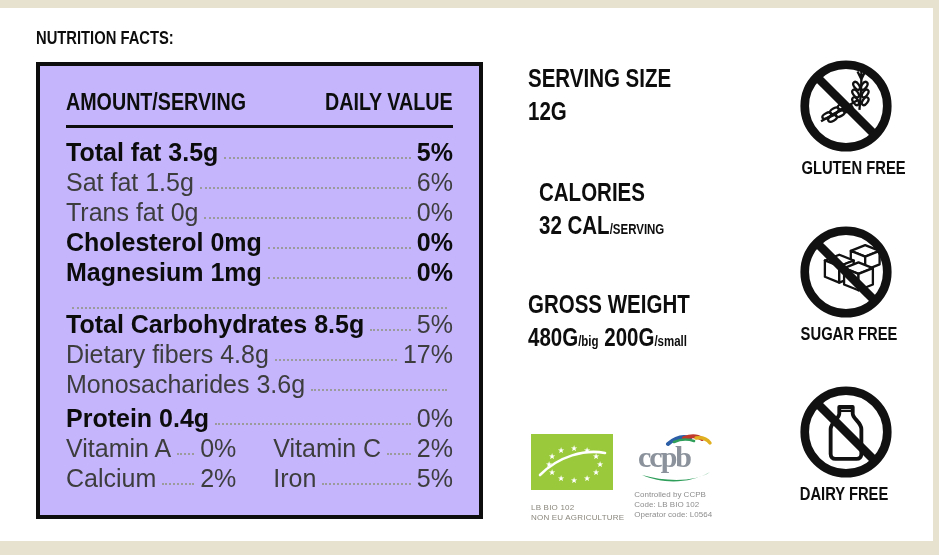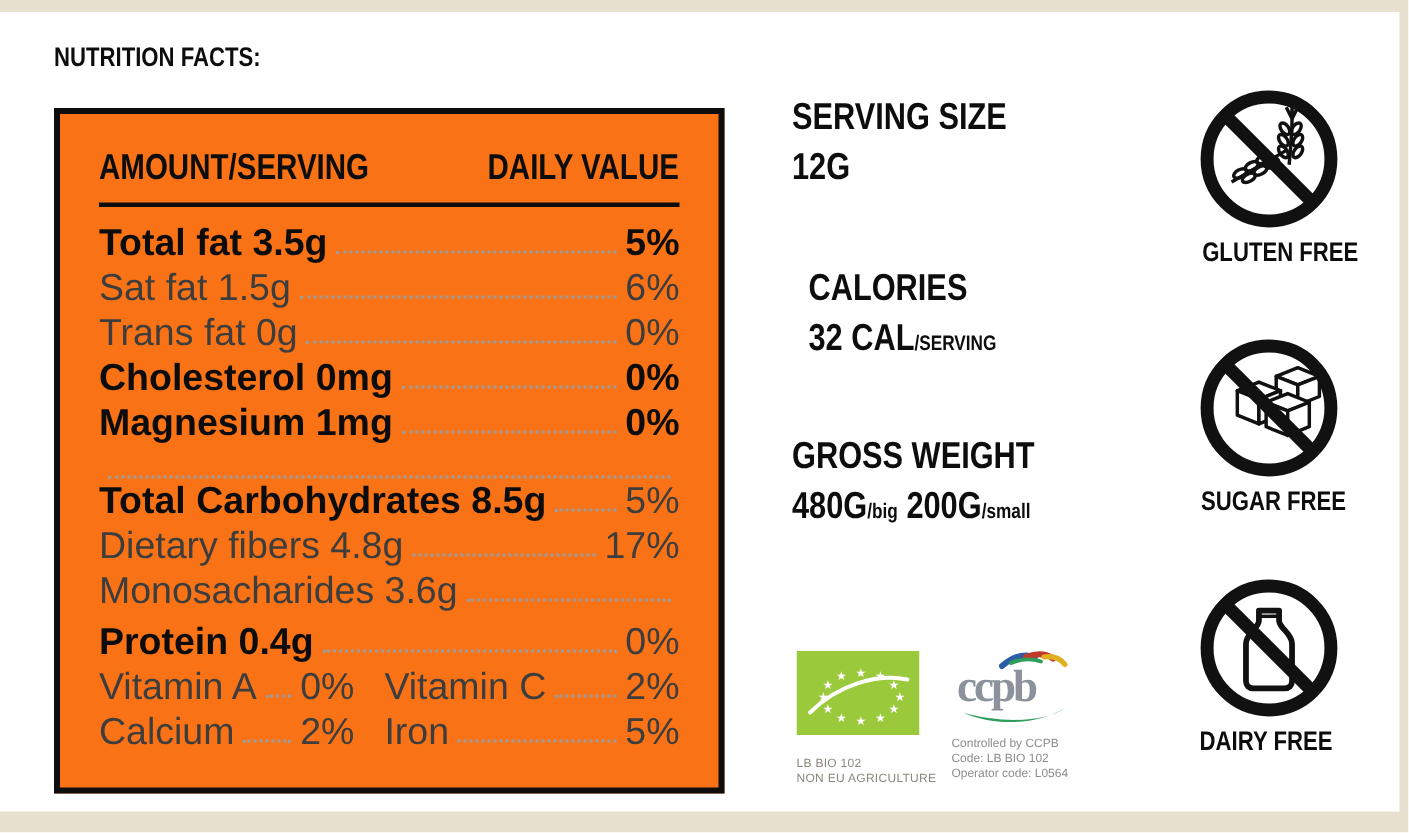--- a/index.html
+++ b/index.html
@@ -6,34 +6,34 @@
   body{font-family:"Liberation Sans", sans-serif; background:#fff;}
   .frame{position:relative;width:939px;height:555px;background:#e7e2d0;overflow:hidden;}
   .sheet{position:absolute;left:0;top:8px;right:6px;bottom:14px;background:#ffffff;}
 
   .cond{display:inline-block;transform:scaleX(.82);transform-origin:left center;white-space:nowrap;}
   .cond.right{transform-origin:right center;}
 
   .page-title{position:absolute;left:36px;top:20px;font-size:18px;font-weight:bold;color:#0d0d0d;letter-spacing:0;}
 
   
-  .facts-box{position:absolute;left:36px;top:64px;width:447px;height:457px;border:4px solid #0d0d0d;box-sizing:border-box;background:#f97316;}
+  .facts-box{position:absolute;left:36px;top:54px;width:447px;height:457px;border:4px solid #0d0d0d;box-sizing:border-box;background:#c4b5fd;}
   .thead{display:flex;justify-content:space-between;align-items:flex-end;margin:0 26px;padding:22px 0 9px;border-bottom:3px solid #0d0d0d;font-size:24px;font-weight:bold;color:#0d0d0d;}
   .rows{margin:9px 26px 0;}
   .row,.mcell{display:flex;align-items:flex-start;font-size:25px;line-height:30px;color:#3d3d3d;}
   .row .lab,.mcell .lab{white-space:nowrap;}
   .lead{flex:1 1 auto;height:20px;border-bottom:2px dotted #9b9b9b;margin:0 6px;min-width:8px;}
   .val{white-space:nowrap;}
   .row.bold .lab{font-weight:bold;color:#0c0c0c;}
   .row.boldval .val{font-weight:bold;color:#0c0c0c;}
   .row.gap{margin-top:4px;}
   .mrows{margin:0 26px;}
   .mrow{display:flex;}
   .mcell{flex:1 1 auto;}
-  .mcell.c0{flex:0 0 44%;margin-right:20px;}
+  .mcell.c0{flex:0 0 44%;margin-right:37px;}
 
   
   .info-col{position:absolute;left:528px;top:0;width:260px;}
   .info-block{position:absolute;left:0;color:#0d0d0d;}
   .info-block .h{font-size:25px;font-weight:bold;line-height:28px;}
   .info-block .v{font-size:25px;font-weight:bold;line-height:30px;margin-top:4px;}
   .unit{font-size:14px;font-weight:bold;}
   .blk-serving{top:56px;} .blk-calories{top:170px;margin-left:11px;} .blk-weight{top:282px;}
 
   

